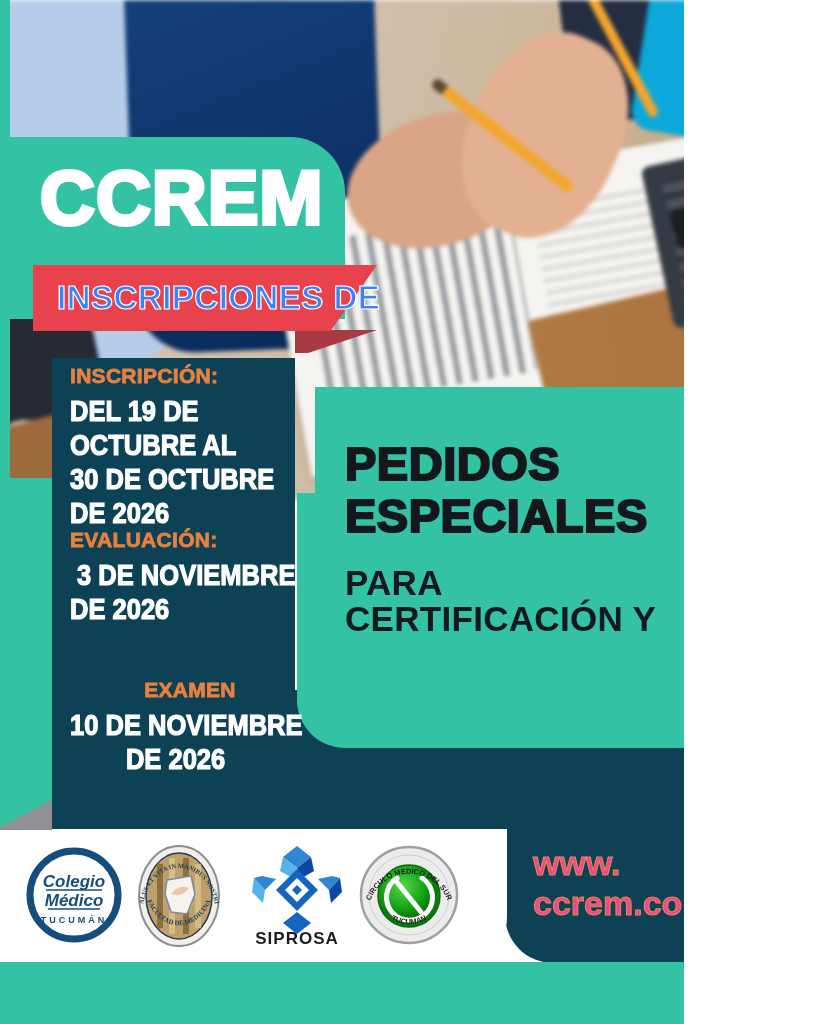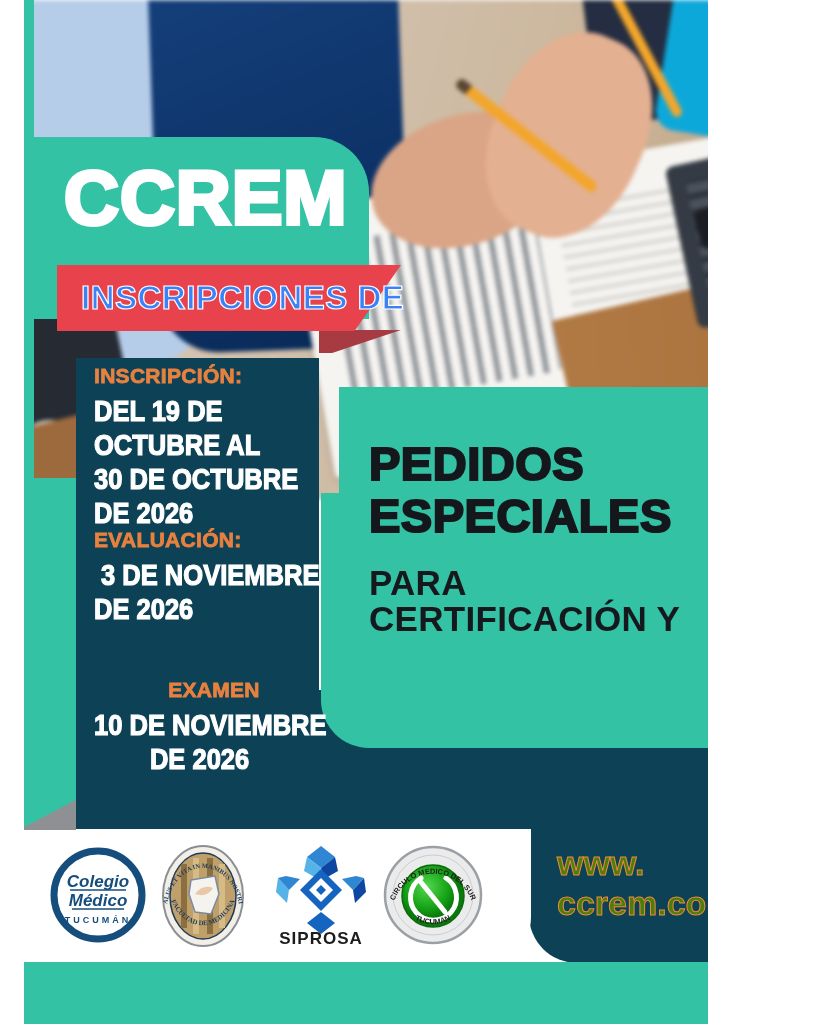--- a/index.html
+++ b/index.html
@@ -1,18 +1,18 @@
 <!DOCTYPE html>
 <html><head>
 <meta charset="utf-8">
 <style>
   html,body{margin:0;padding:0;background:#ffffff;}
   #canvas{
     position:relative;width:684px;height:1024px;overflow:hidden;
-    font-family:"Liberation Sans", sans-serif;background:#ffffff;margin-left:24px;
+    font-family:"Liberation Sans", sans-serif;background:#ffffff;
   }
   .abs{position:absolute;}
 
   
   #photo{left:0;top:0;width:826px;height:500px;overflow:hidden;
     background:linear-gradient(105deg,#d8ccbd 0%,#cdb9a1 55%,#bb9d79 100%);
     filter:blur(2px) saturate(1.02);}
   #photo .abs{border-radius:4px;}
 
   
@@ -60,21 +60,21 @@
   .indent{padding-left:8px;}
   #sched-1{left:70px;top:364px;}
   #sched-2{left:70px;top:528px;}
   #sched-3{left:70px;top:678px;text-align:center;}
 
   #main-title{left:345px;top:438px;z-index:5;color:#14181c;font-size:47px;font-weight:bold;
     line-height:52px;letter-spacing:.5px;-webkit-text-stroke:2.2px #14181c;}
   #main-sub{left:345px;top:565px;z-index:5;color:#15191d;font-size:35px;font-weight:bold;
     line-height:35.5px;letter-spacing:.3px;}
 
-  #website{left:533px;top:843px;z-index:5;color:#4d7c0f;font-size:34px;font-weight:bold;
+  #website{left:533px;top:843px;z-index:5;color:#ec4899;font-size:34px;font-weight:bold;
     line-height:40px;-webkit-text-stroke:1px #ed8a3b;cursor:pointer;}
   #hand-icon{left:722px;top:838px;width:86px;height:92px;z-index:5;transform:rotate(6deg);}
 
   
   .logo{z-index:5;}
   #logo-colegio{left:24px;top:845px;}
   #logo-facultad{left:133px;top:842px;}
   #logo-siprosa{left:243px;top:845px;}
   #logo-circulo{left:358px;top:842px;}
 </style>

